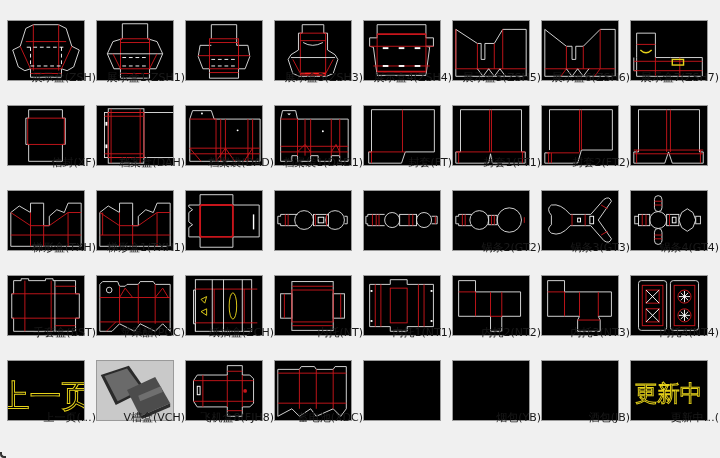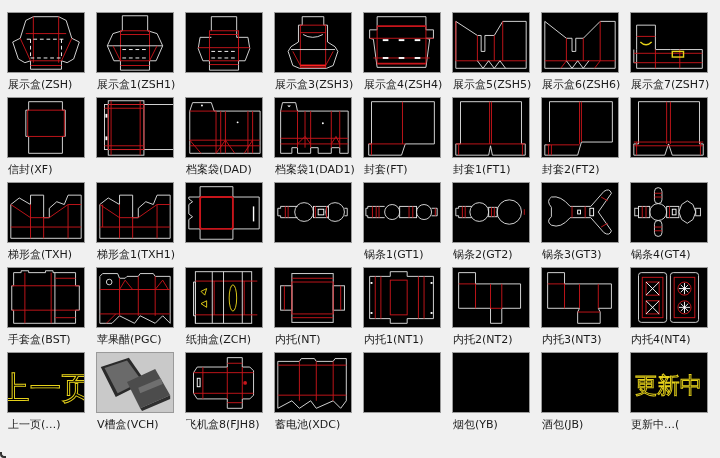--- a/index.html
+++ b/index.html
@@ -9,29 +9,29 @@
     font-family:"DejaVu Sans", sans-serif;
     position:relative;
   }
   .grid {
     position:absolute; left:0; top:0; width:720px;
   }
   .cell {
     position:absolute; width:89px; height:85px;
   }
   .thumb {
-    position:absolute; left:7px; top:12px; width:78px; height:61px;
+    position:absolute; left:7px; top:20px; width:78px; height:61px;
     background:#000; border:1px solid #9a9a9a; box-sizing:border-box;
     overflow:hidden; cursor:pointer;
   }
   .thumb.photo { background:#c8c8c8; }
   .thumb svg { position:absolute; left:0; top:0; width:100%; height:100%; }
   .label {
-    position:absolute; left:0; top:77px; width:96px; text-align:left;
-    font-size:11px; color:#1a1a1a; white-space:nowrap; letter-spacing:0;padding-left:8px;
+    position:absolute; left:0; top:70px; width:96px; text-align:right;
+    font-size:11px; color:#1a1a1a; white-space:nowrap; letter-spacing:0;
   }
   .buttons {
     position:absolute; top:431px; left:0; width:720px; height:22px;
   }
   .btn {
     position:absolute; top:12px; height:19px; box-sizing:border-box;
     border:1px solid #adadad; background:#fdfdfd; border-radius:3px;
     font-size:11px; color:#111; text-align:center; line-height:17px;
     cursor:pointer;
     margin-top:24px;
@@ -201,20 +201,21 @@
         <rect x="8" y="6" width="75" height="48" fill="none" stroke="#ddd"></rect>
         <rect x="12" y="6" width="38" height="48" fill="none" stroke="#c8151b"></rect>
         <line x1="15" y1="2" x2="15" y2="60" stroke="#c8151b"></line>
         <line x1="46" y1="2" x2="46" y2="60" stroke="#c8151b"></line>
         <line x1="8" y1="10" x2="50" y2="10" stroke="#c8151b"></line>
         <line x1="8" y1="50" x2="50" y2="50" stroke="#c8151b"></line>
         <rect x="9" y="16" width="2" height="4" fill="#fff"></rect>
         <rect x="9" y="40" width="2" height="4" fill="#fff"></rect>
       </svg>
     </div>
+    <div class="label">档案盒(DAH)</div>
   </div>
 
   <div class="cell" style="left:178px;top:85px">
     <div class="thumb">
       <svg viewBox="0 0 81 61">
         <polyline points="4,58 4,13 7,4 27,4 30,13 79,13 79,58 4,58" fill="none" stroke="#ddd"></polyline>
         <line x1="4" y1="13" x2="32" y2="13" stroke="#c8151b"></line>
         <line x1="4" y1="44" x2="79" y2="44" stroke="#c8151b"></line>
         <line x1="4" y1="50" x2="79" y2="50" stroke="#c8151b"></line>
         <line x1="32" y1="13" x2="32" y2="58" stroke="#c8151b"></line>
@@ -381,21 +382,20 @@
         <circle cx="64" cy="30" r="8" fill="none" stroke="#ddd"></circle>
         <polyline points="72,26 78,26 78,34 72,34" fill="none" stroke="#ddd"></polyline>
         <line x1="9" y1="24" x2="9" y2="36" stroke="#c8151b"></line>
         <line x1="13" y1="24" x2="13" y2="36" stroke="#c8151b"></line>
         <line x1="16" y1="24" x2="16" y2="36" stroke="#c8151b"></line>
         <line x1="48" y1="24" x2="48" y2="36" stroke="#c8151b"></line>
         <line x1="52" y1="24" x2="52" y2="36" stroke="#c8151b"></line>
         <line x1="76" y1="26" x2="76" y2="34" stroke="#c8151b"></line>
       </svg>
     </div>
-    <div class="label">锅条1(GT1)</div>
   </div>
 
   <div class="cell" style="left:445px;top:170px">
     <div class="thumb">
       <svg viewBox="0 0 81 61">
         <polyline points="3,26 6,26 6,24 20,24" fill="none" stroke="#ddd"></polyline>
         <polyline points="3,34 6,34 6,36 20,36" fill="none" stroke="#ddd"></polyline>
         <line x1="3" y1="26" x2="3" y2="34" stroke="#ddd"></line>
         <circle cx="28" cy="30" r="10" fill="none" stroke="#ddd"></circle>
         <rect x="38" y="25" width="9" height="10" fill="none" stroke="#ddd"></rect>

